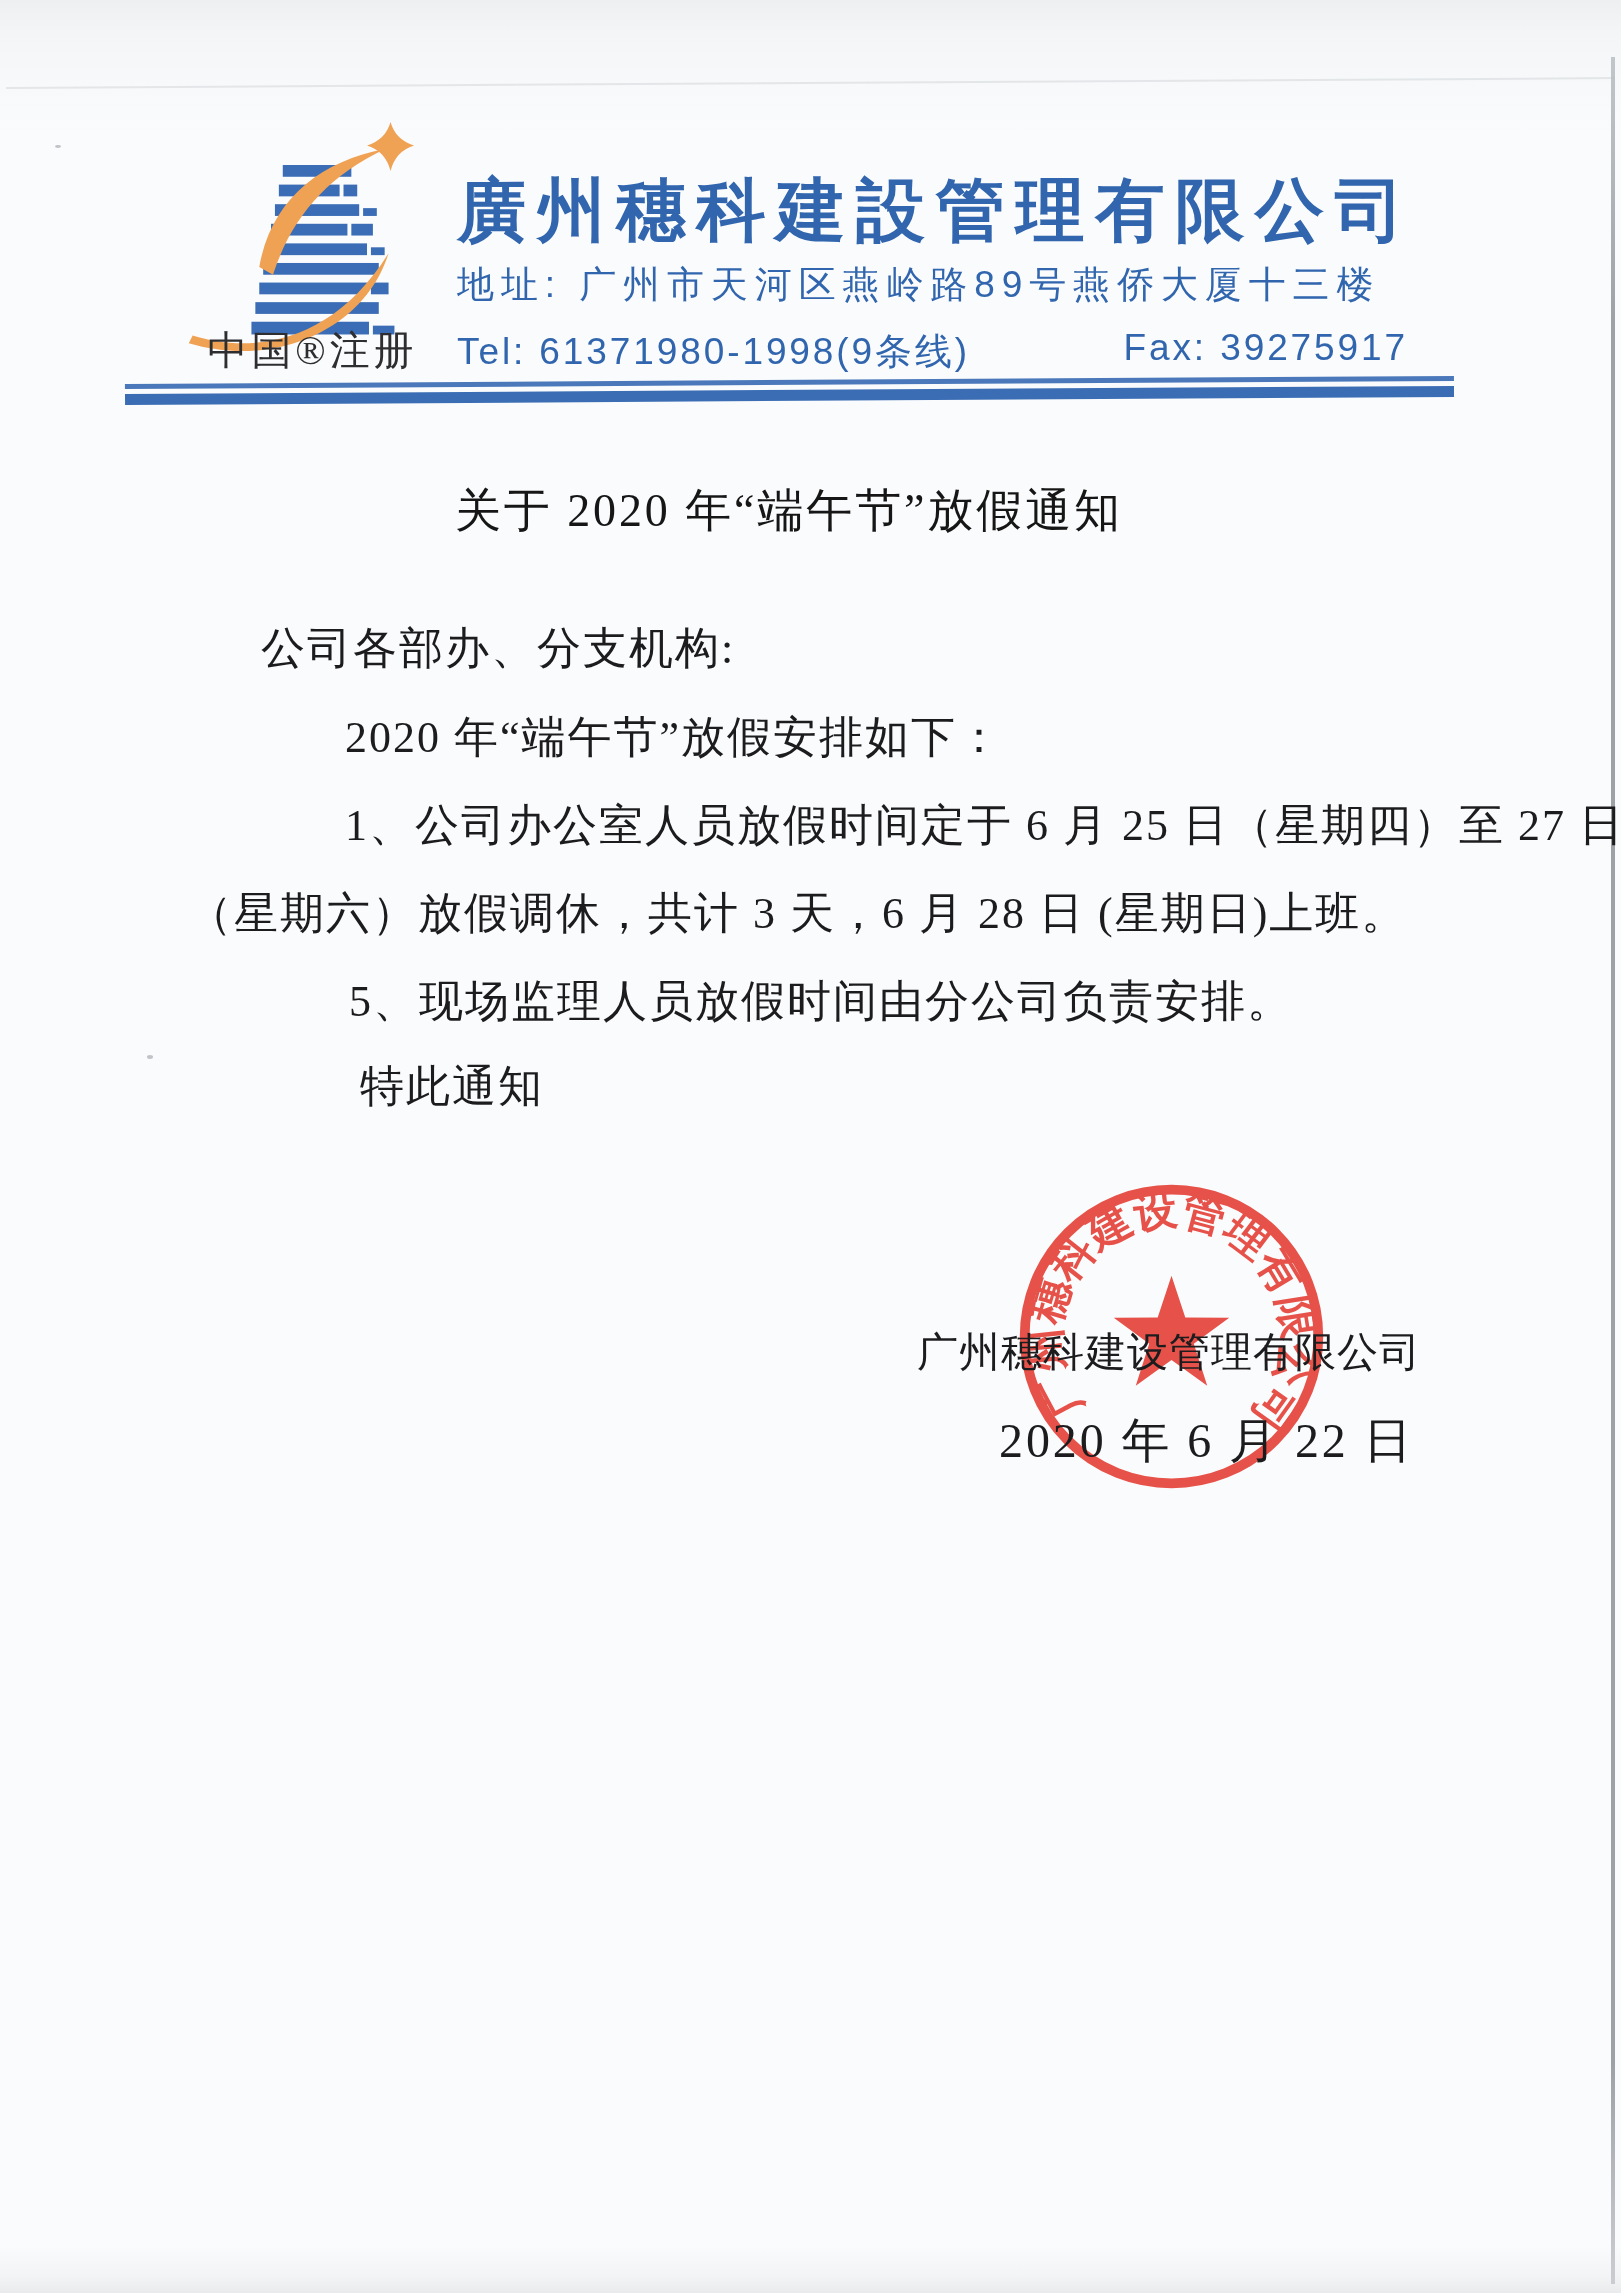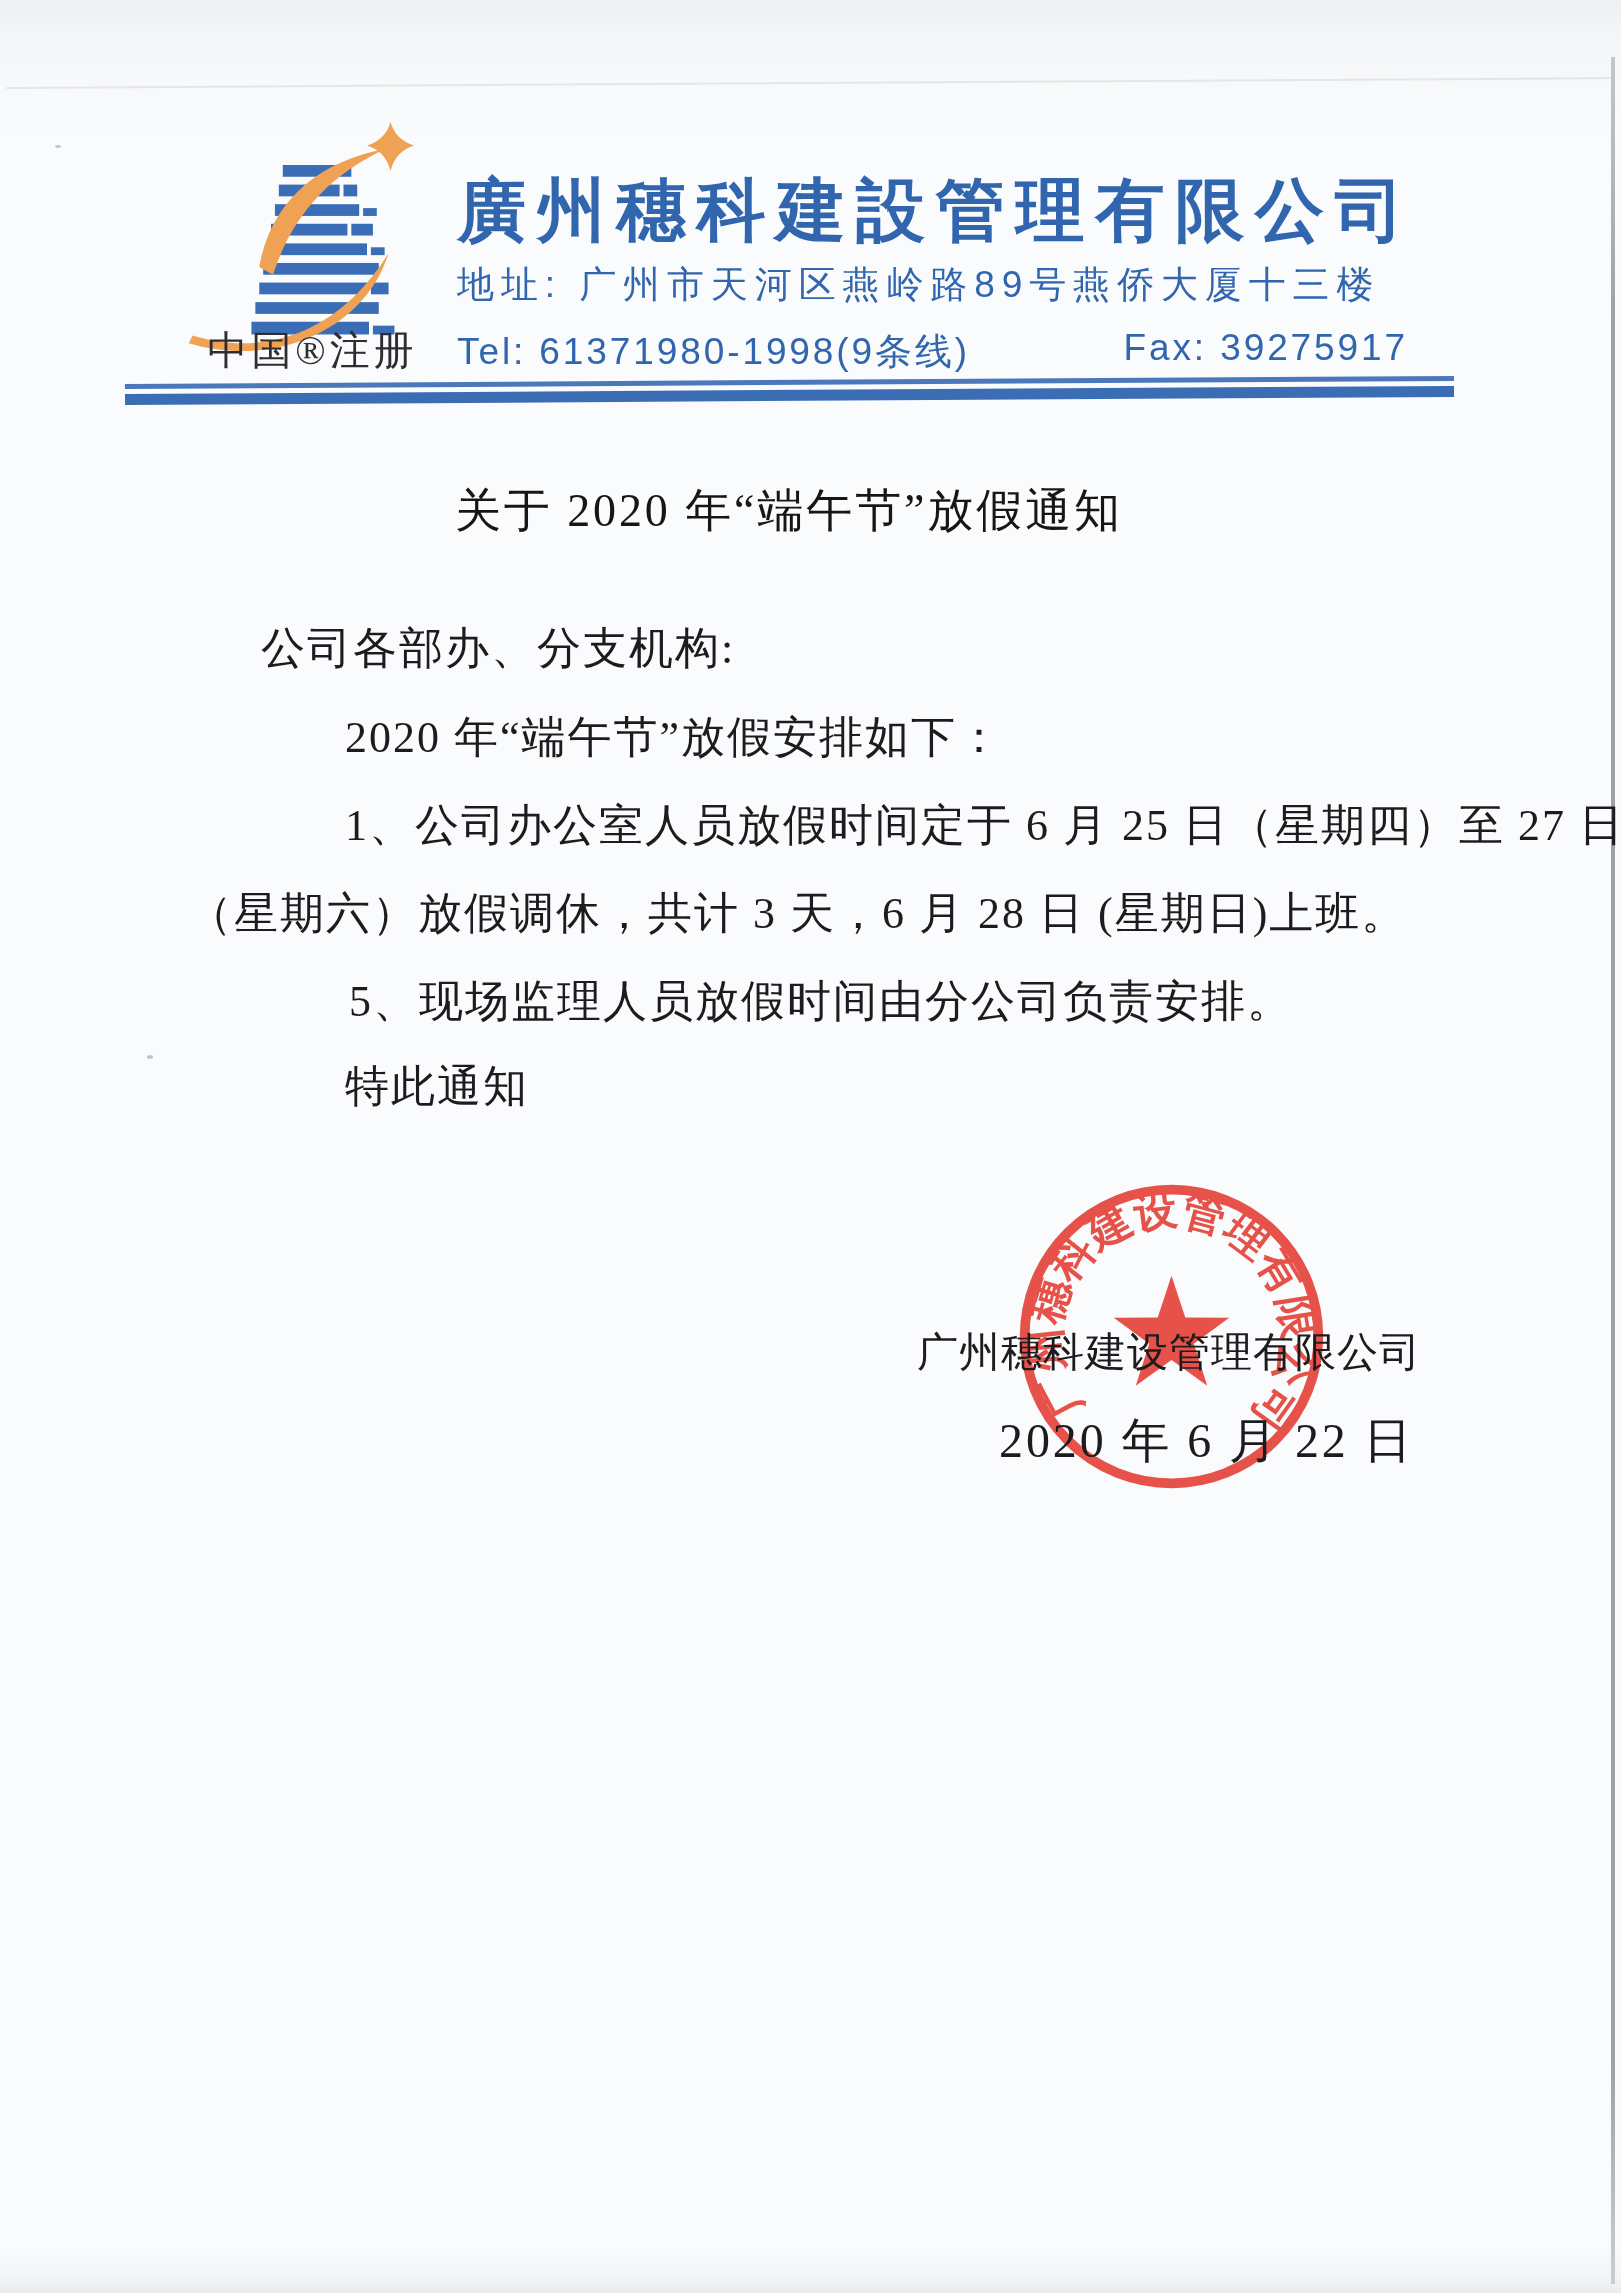--- a/index.html
+++ b/index.html
@@ -32,21 +32,21 @@
   .divider .thin{height:4.9px;background:#4a78ba;margin-bottom:4.9px;}
   .divider .thick{height:10.8px;background:#3a6db4;}
   
   .title{left:0;top:480px;width:1578px;text-align:center;font-size:46px;letter-spacing:2.9px;color:#161616;}
   .bodyline{font-size:44px;letter-spacing:2px;color:#1c1c1e;}
   .salutation{left:261px;top:619px;}
   .p0{left:345px;top:708px;}
   .p1{left:345px;top:796px;}
   .p2{left:188px;top:884px;}
   .p3{left:349px;top:972px;}
-  .p4{left:345px;top:1057px;text-align:right;}
+  .p4{left:360px;top:1057px;text-align:right;}
   
   .stamp-wrap{left:1010px;top:1175px;width:323px;height:323px;opacity:.92;z-index:1;}
   .sig-company{left:917px;top:1325px;font-size:41px;letter-spacing:1px;z-index:2;}
   .sig-date{left:987px;top:1409px;font-size:48px;letter-spacing:2.9px;z-index:2;margin-left:12px;}
   .stamp-text{font-size:44px;font-weight:600;font-family:"Liberation Serif","DejaVu Serif",serif;}
 </style>
 </head>
 <body>
 
 <div id="page">

